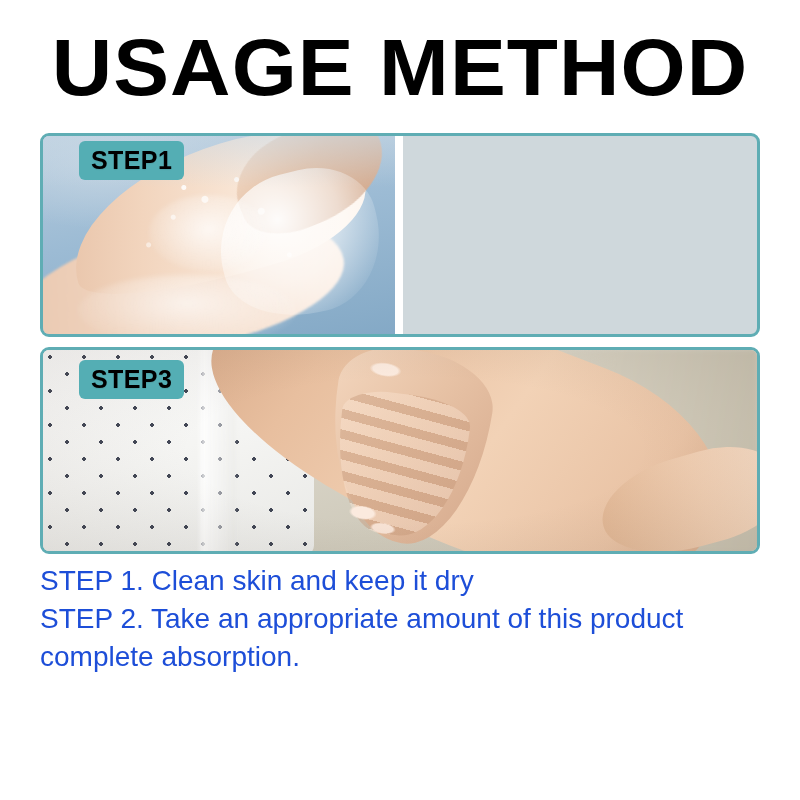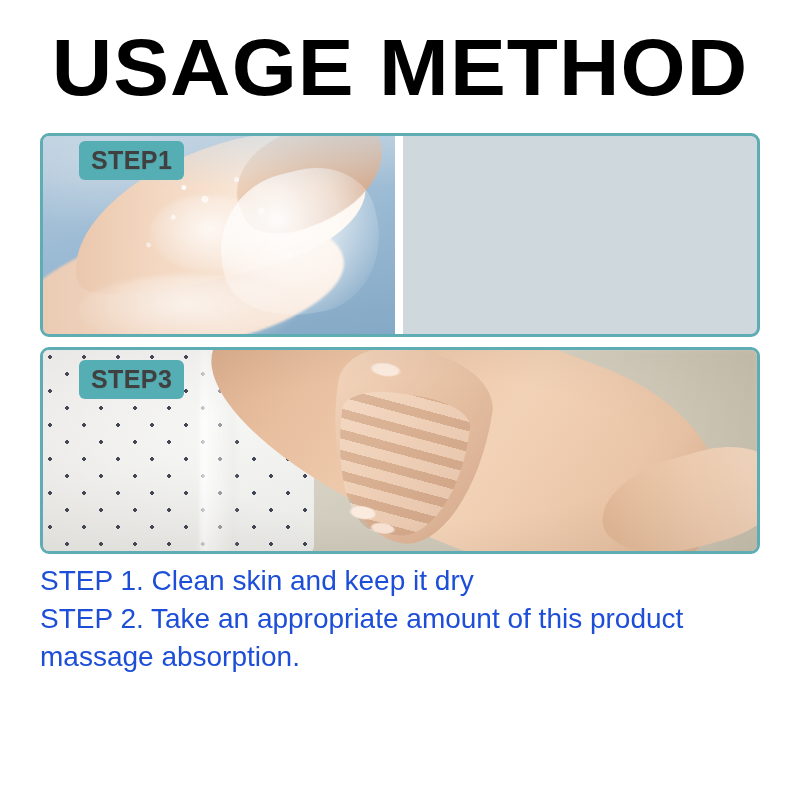--- a/index.html
+++ b/index.html
@@ -349,21 +349,21 @@
   }
   .p3-shade {
     position: absolute; inset: 0;
     background: radial-gradient(ellipse 70% 80% at 52% 50%, rgba(0,0,0,0) 45%, rgba(90,75,60,0.12) 100%);
   }
 
   
   .badge {
     position: absolute;
     background: #54aeb4;
-    color: #404040;
+    color: #000000;
     font-family: "Liberation Sans Narrow", "Liberation Sans", sans-serif;
     font-weight: bold;
     font-size: 25px;
     line-height: 34px;
     padding: 2px 12px 3px 12px;
     border-radius: 6px;
     letter-spacing: 0.4px;
     white-space: nowrap;
     z-index: 5;
     text-shadow: 0 1px 1px rgba(0,0,0,0.08);
@@ -428,16 +428,16 @@
       <div class="p3-fingers"></div>
       <div class="p3-nails"></div>
       <div class="p3-shade"></div>
       <div class="badge badge-3">STEP3</div>
     </div>
   </div>
 
   <div class="instructions">
     <p>STEP 1. Clean skin and keep it dry</p>
     <p>STEP 2. Take an appropriate amount of this product</p>
-    <p>massage absorption.</p>
+    <p>complete absorption.</p>
   </div>
 
 </div>
 
 </body></html>

